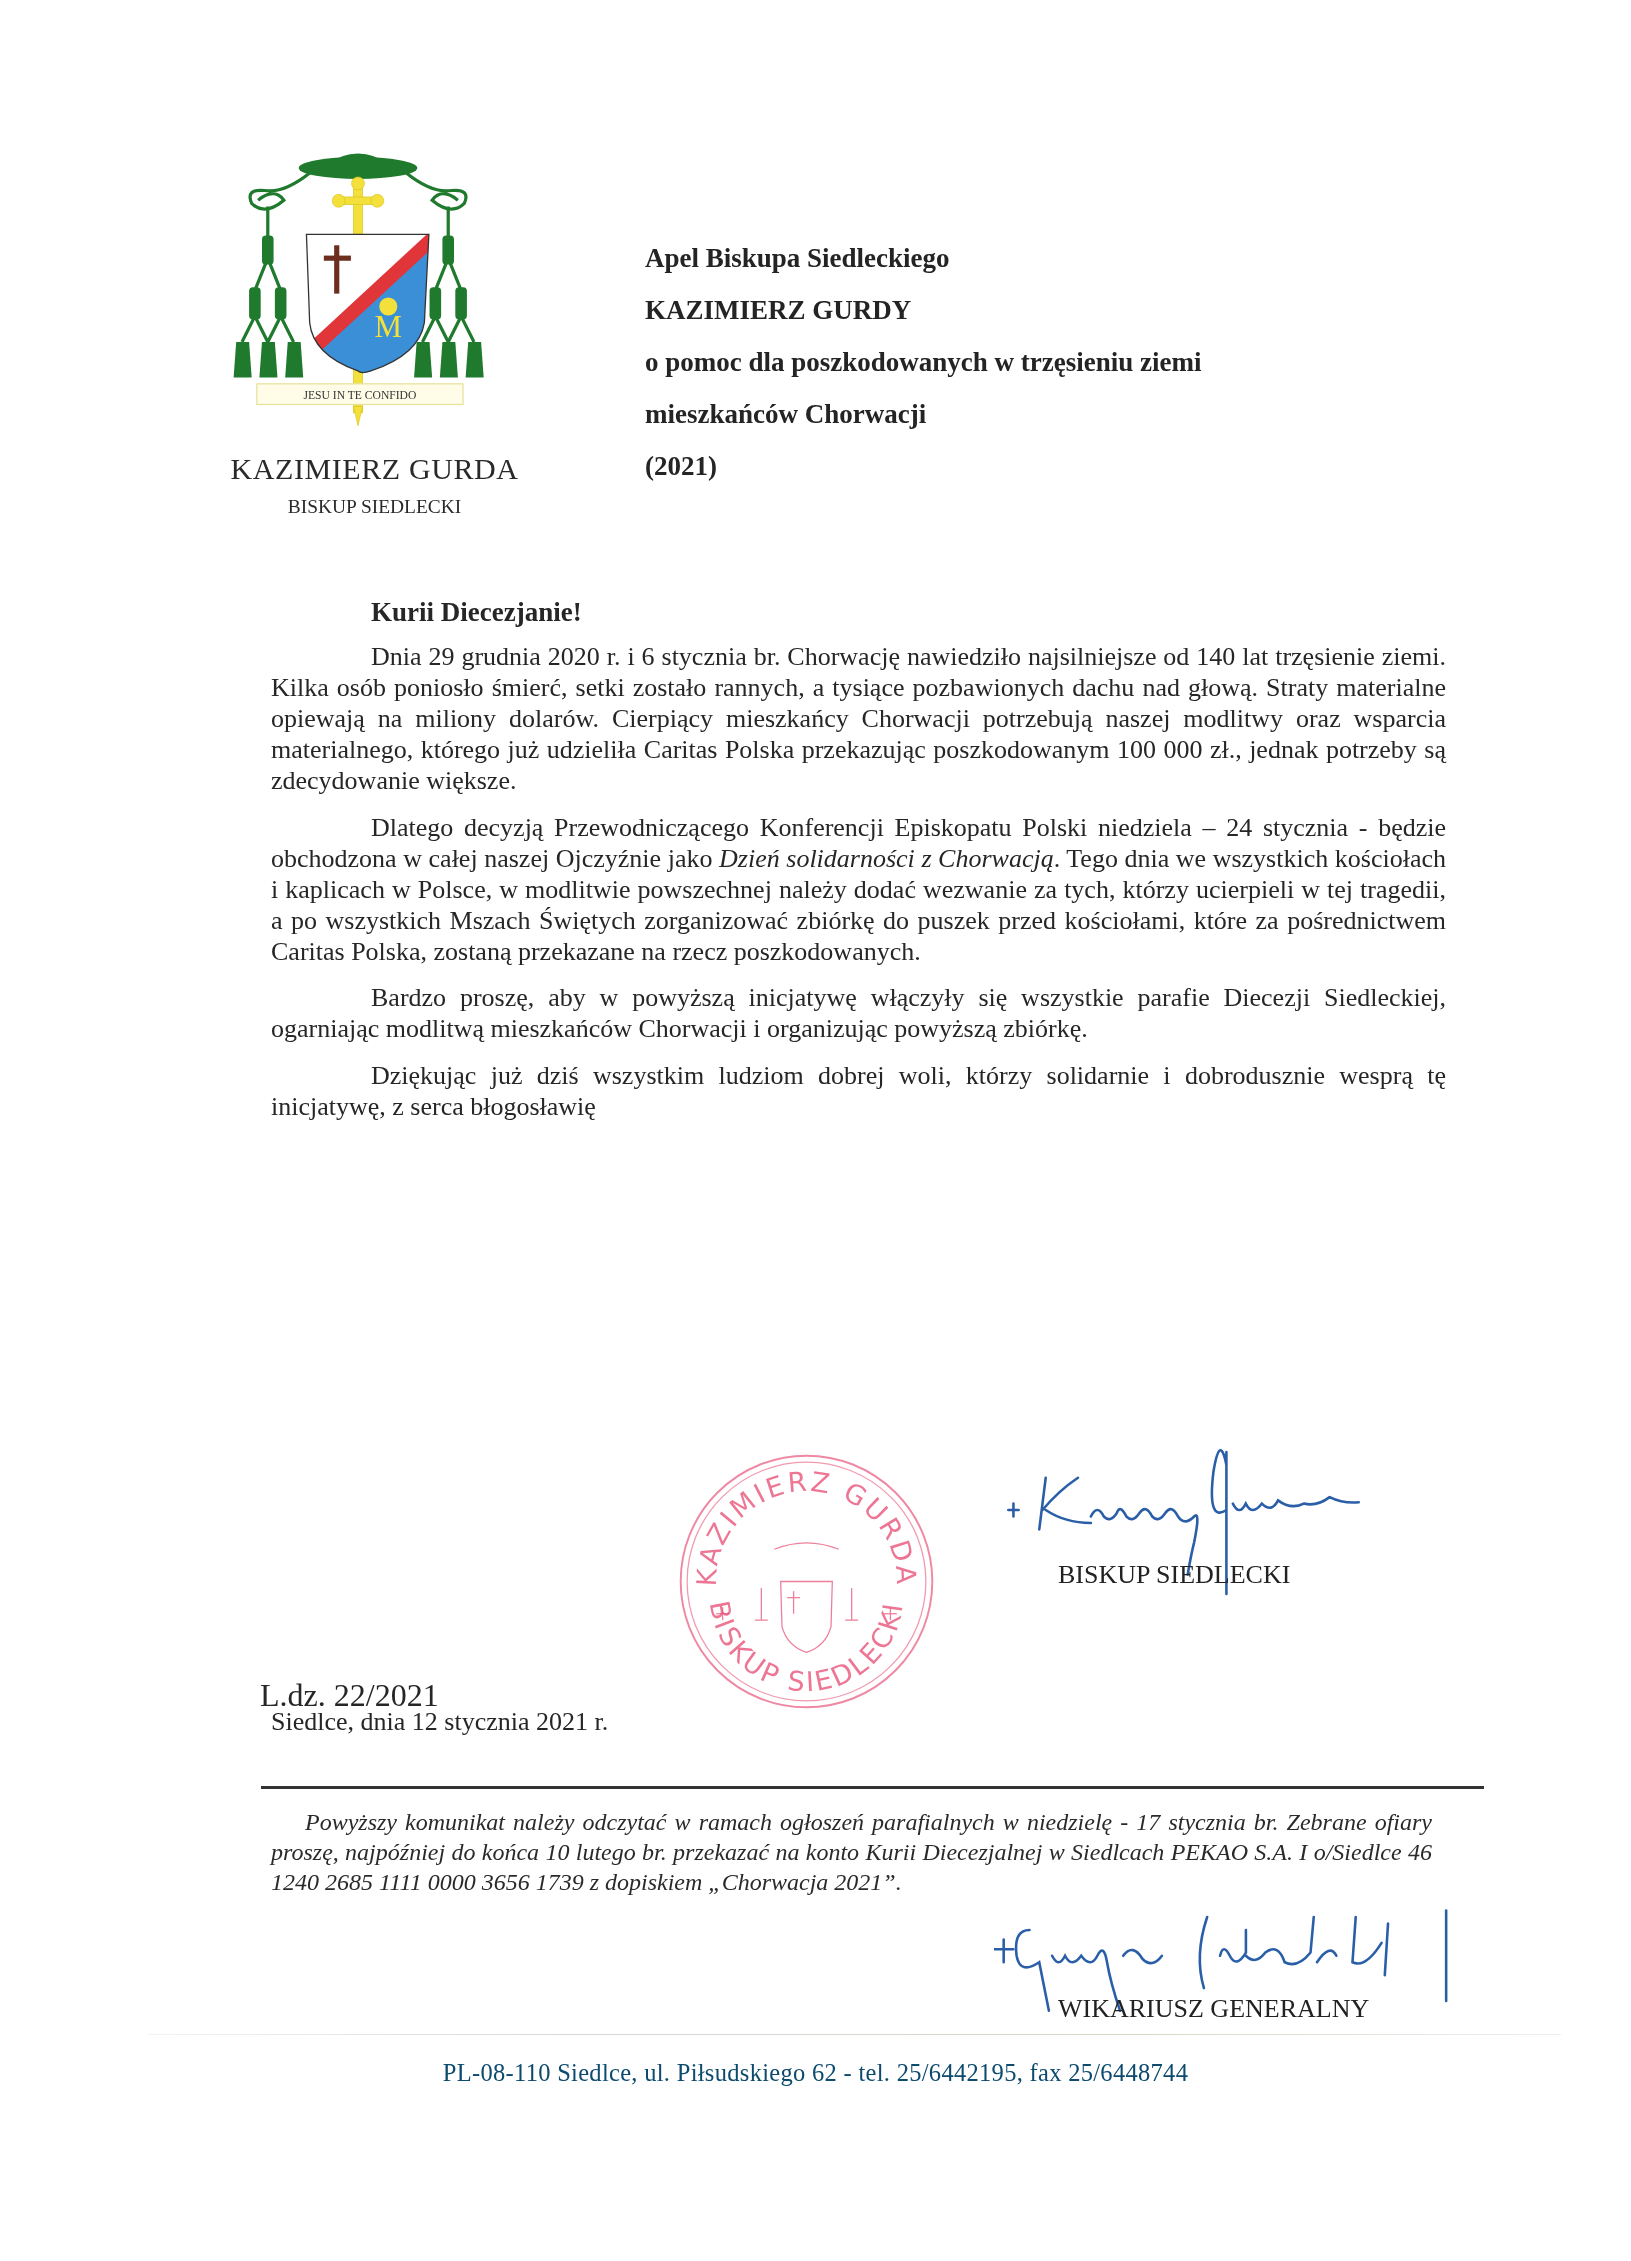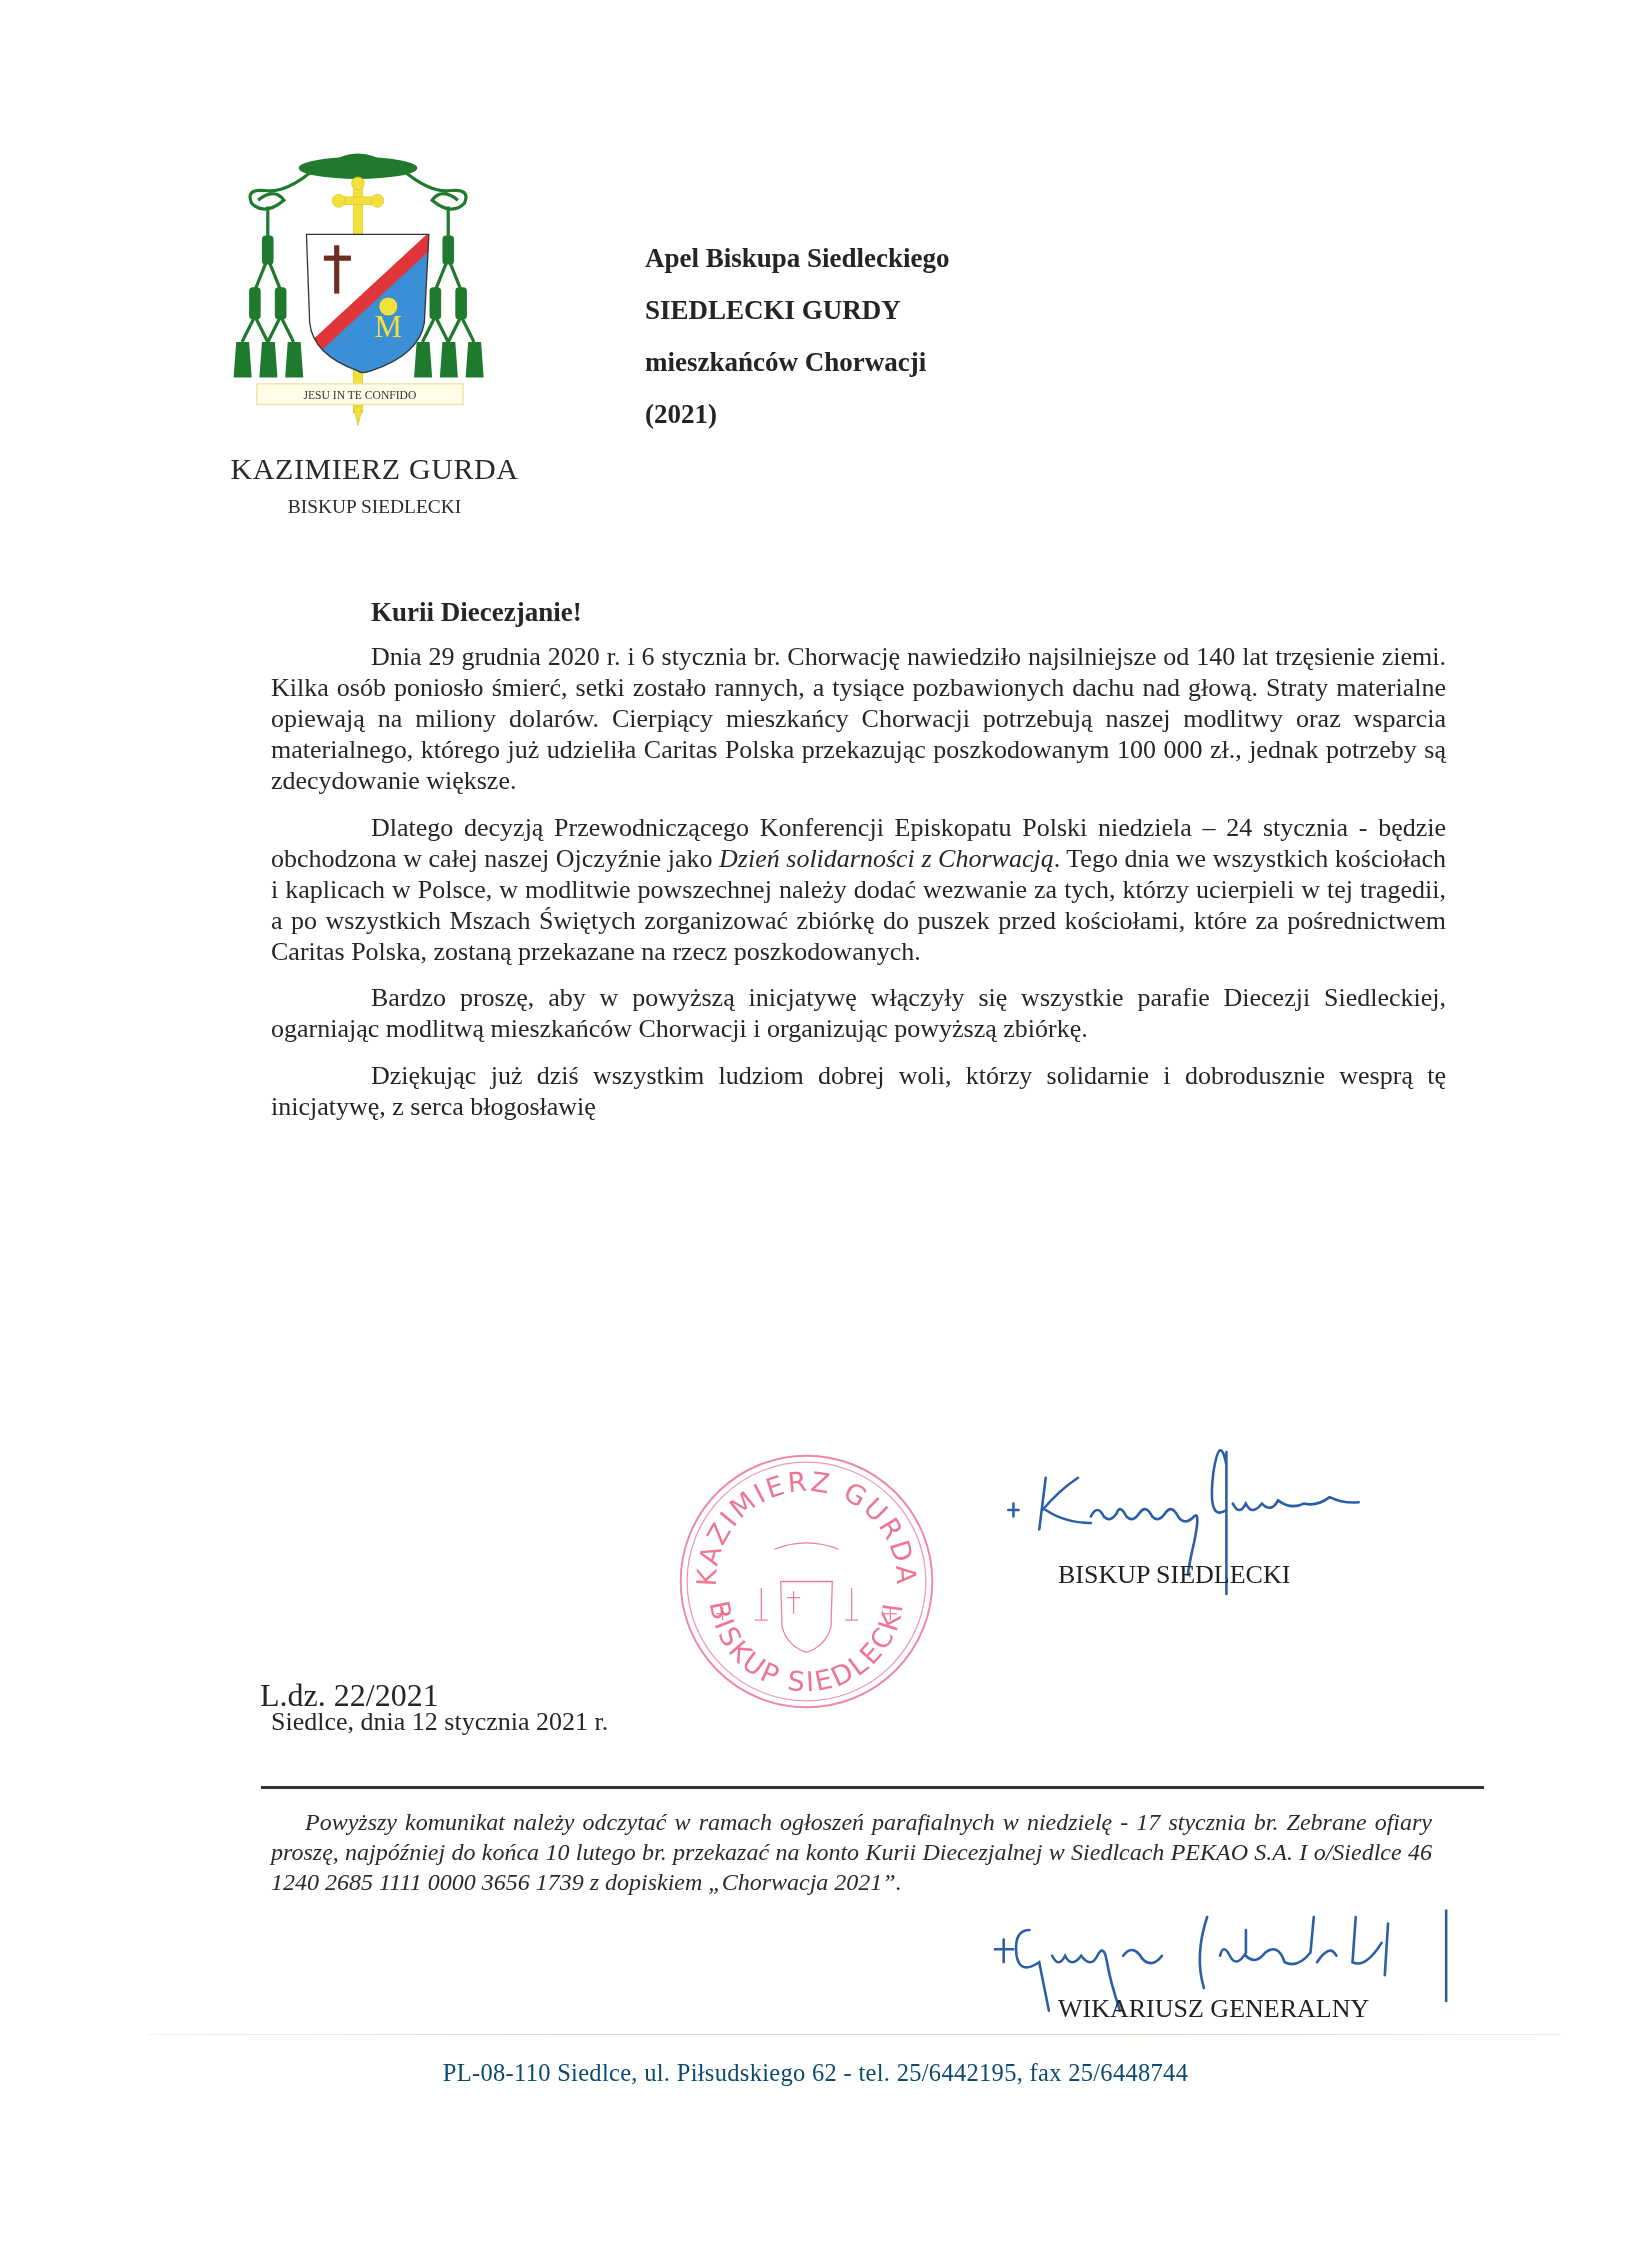--- a/index.html
+++ b/index.html
@@ -108,21 +108,22 @@
     <rect x="68" y="395" width="320" height="32" fill="#fffde8" stroke="#e8e2a0" stroke-width="2"></rect>
     <text x="228" y="418" text-anchor="middle" font-size="18" fill="#333" font-family="Liberation Serif, serif" id="motto-text">JESU IN TE CONFIDO</text>
   </g>
 </svg>
 
 <div id="bishop-name" class="abs">KAZIMIERZ GURDA</div>
 <div id="bishop-title" class="abs">BISKUP SIEDLECKI</div>
 
 <div id="title-block" class="abs">
   <div>Apel Biskupa Siedleckiego</div>
-  <div>SIEDLECKI GURDY</div>
+  <div>KAZIMIERZ GURDY</div>
+  <div>o pomoc dla poszkodowanych w trzęsieniu ziemi</div>
   <div>mieszkańców Chorwacji</div>
   <div>(2021)</div>
 </div>
 
 <div id="letter-body" class="abs">
   <div id="greeting">Kurii Diecezjanie!</div>
   <p class="para">Dnia 29 grudnia 2020 r. i 6 stycznia br. Chorwację nawiedziło najsilniejsze od 140 lat trzęsienie ziemi. Kilka osób poniosło śmierć, setki zostało rannych, a tysiące pozbawionych dachu nad głową. Straty materialne opiewają na miliony dolarów. Cierpiący mieszkańcy Chorwacji potrzebują naszej modlitwy oraz wsparcia materialnego, którego już udzieliła Caritas Polska przekazując poszkodowanym 100 000 zł., jednak potrzeby są zdecydowanie większe.</p>
   <p class="para"><span>Dlatego decyzją Przewodniczącego Konferencji Episkopatu Polski niedziela – 24 stycznia - będzie obchodzona w całej naszej Ojczyźnie jako </span><em>Dzień solidarności z Chorwacją</em><span>. Tego dnia we wszystkich kościołach i kaplicach w Polsce, w modlitwie powszechnej należy dodać wezwanie za tych, którzy ucierpieli w tej tragedii, a po wszystkich Mszach Świętych zorganizować zbiórkę do puszek przed kościołami, które za pośrednictwem Caritas Polska, zostaną przekazane na rzecz poszkodowanych.</span></p>
   <p class="para">Bardzo proszę, aby w powyższą inicjatywę włączyły się wszystkie parafie Diecezji Siedleckiej, ogarniając modlitwą mieszkańców Chorwacji i organizując powyższą zbiórkę.</p>
   <p class="para">Dziękując już dziś wszystkim ludziom dobrej woli, którzy solidarnie i dobrodusznie wesprą tę inicjatywę, z serca błogosławię</p>

